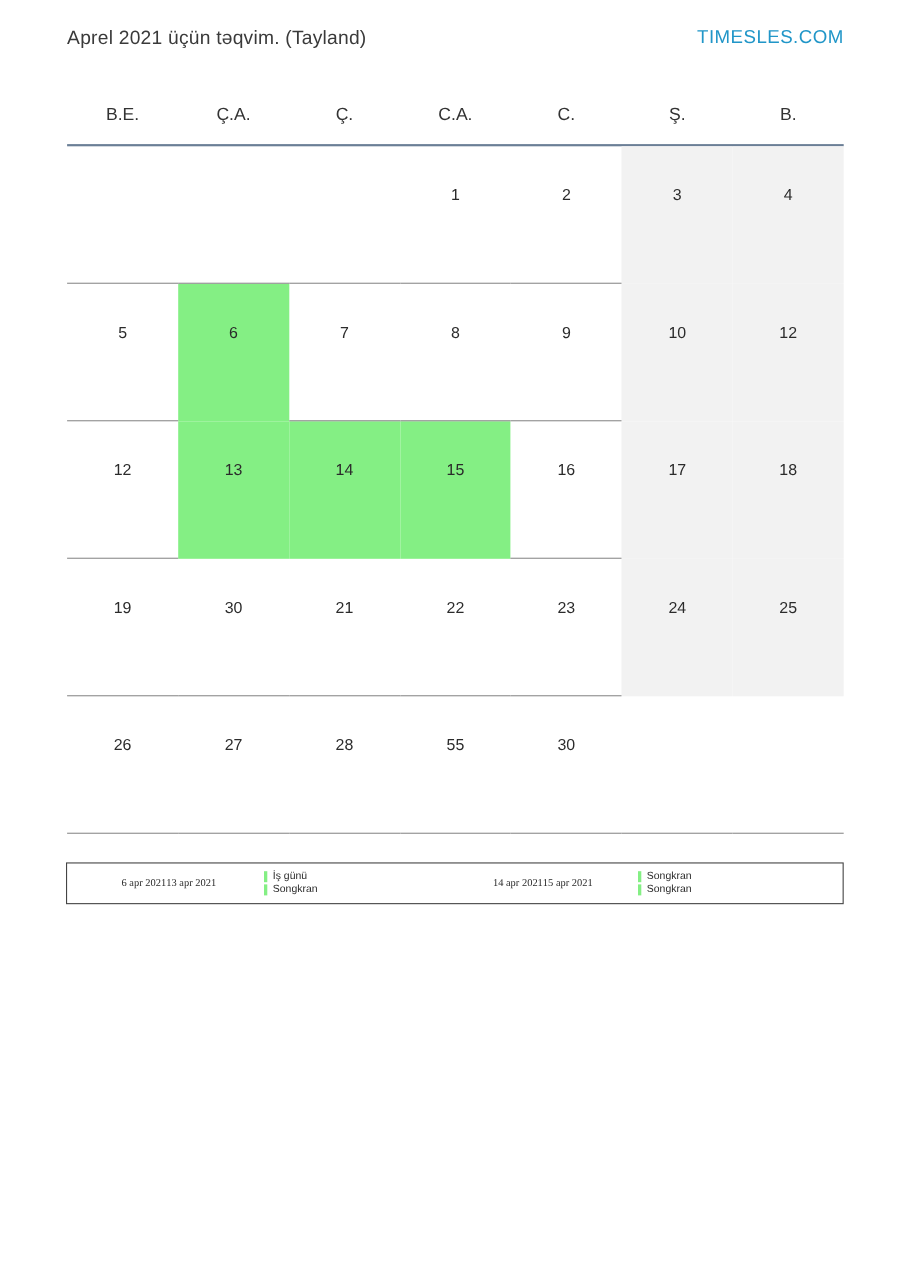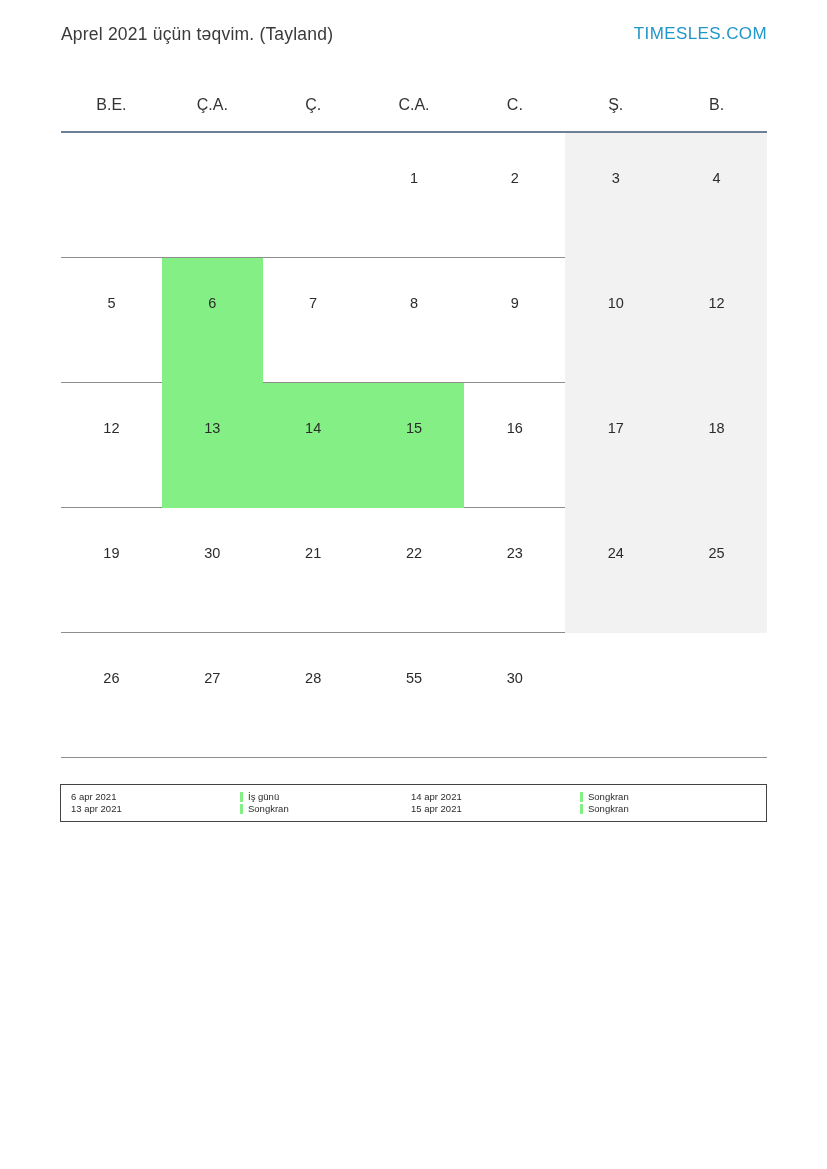--- a/index.html
+++ b/index.html
@@ -128,23 +128,24 @@
     align-items: center;
   }
   .legend-col {
     display: flex;
     align-items: center;
     box-sizing: border-box;
   }
   .legend-col.dates {
     width: 175px;
     padding-left: 10px;
-    flex-direction: column;
+    flex-direction: row;
     align-items: flex-start;
     justify-content: center;
+    font-family: Liberation Serif, serif;
   }
   .legend-col.names {
     width: 165px;
     flex-direction: column;
     align-items: flex-start;
     justify-content: center;
     padding-left: 4px;
   }
   .legend-line {
     font-size: 9.5px;

